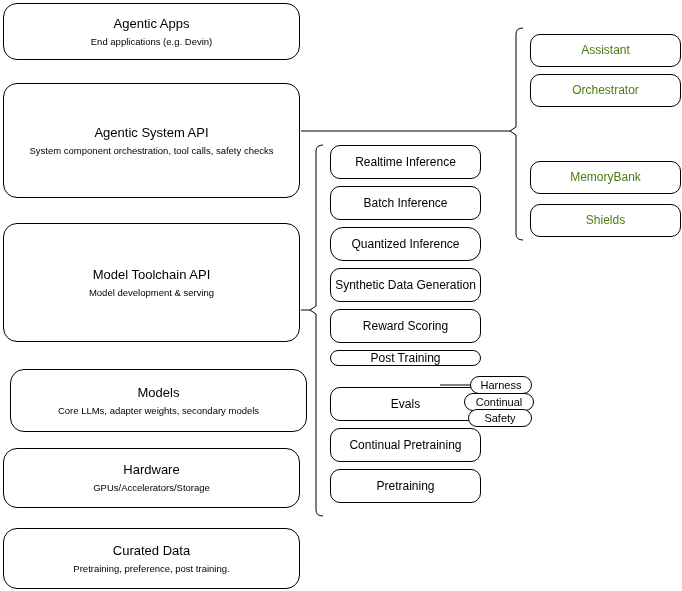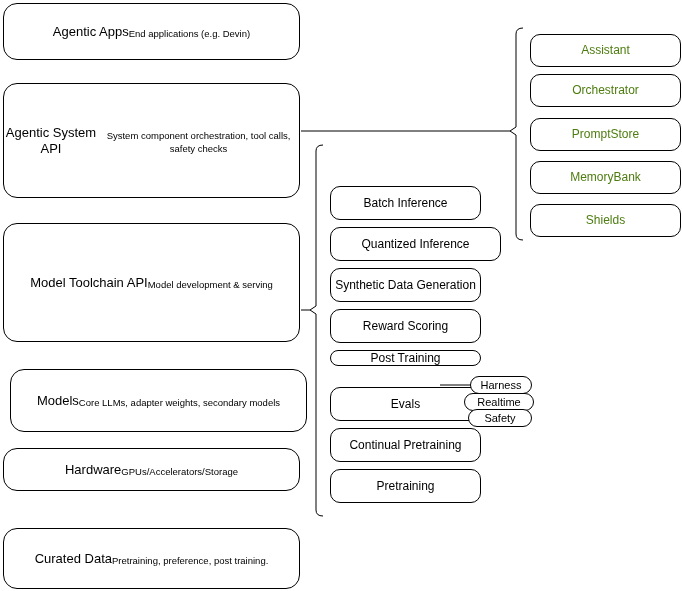--- a/index.html
+++ b/index.html
@@ -15,20 +15,21 @@
     font-family: "Liberation Sans", sans-serif;
     overflow: hidden;
   }
   .node {
     position: absolute;
     box-sizing: border-box;
     background: #ffffff;
     border: 1px solid #000000;
     border-radius: 12px;
     display: flex;
+    flex-direction: column;
     align-items: center;
     justify-content: center;
     text-align: center;
   }
   .layer {
     border-radius: 14px;
   }
   .layer .title {
     font-size: 13px;
     color: #000000;
@@ -115,36 +116,39 @@
   <div class="node layer" style="left:3px; top:223px; width:297px; height:119px;align-items:center;">
     <div class="title">Model Toolchain API</div>
     <div class="subtitle">Model development &amp; serving</div>
   </div>
 
   <div class="node layer" style="left:10px; top:369px; width:297px; height:63px;">
     <div class="title">Models</div>
     <div class="subtitle">Core LLMs, adapter weights, secondary models</div>
   </div>
 
-  <div class="node layer" style="left:3px; top:448px; width:297px; height:43px;">
+  <div class="node layer" style="left:3px; top:448px; width:297px; height:60px;">
     <div class="title">Hardware</div>
     <div class="subtitle">GPUs/Accelerators/Storage</div>
   </div>
 
   <div class="node layer" style="left:3px; top:528px; width:297px; height:61px;">
     <div class="title">Curated Data</div>
     <div class="subtitle">Pretraining, preference, post training.</div>
   </div>
 
+  <div class="node capability" style="left:330px; top:145px; width:151px; height:34px;">
+    <div class="title">Realtime Inference</div>
+  </div>
 
   <div class="node capability" style="left:330px; top:186px; width:151px; height:34px;">
     <div class="title">Batch Inference</div>
   </div>
 
-  <div class="node capability" style="left:330px; top:227px; width:171px; height:34px;">
+  <div class="node capability" style="left:330px; top:227px; width:151px; height:34px;border-radius:13px;">
     <div class="title">Quantized Inference</div>
   </div>
 
   <div class="node capability" style="left:330px; top:268px; width:151px; height:34px;">
     <div class="title">Synthetic Data Generation</div>
   </div>
 
   <div class="node capability" style="left:330px; top:309px; width:151px; height:34px;">
     <div class="title">Reward Scoring</div>
   </div>
@@ -160,35 +164,32 @@
   <div class="node capability" style="left:330px; top:428px; width:151px; height:34px;">
     <div class="title">Continual Pretraining</div>
   </div>
 
   <div class="node capability" style="left:330px; top:469px; width:151px; height:34px;">
     <div class="title">Pretraining</div>
   </div>
 
   <div class="pill" style="left:470px; top:376px; width:62px; height:18px;">Harness</div>
 
-  <div class="pill" style="left:464px; top:393px; width:70px; height:18px;">Realtime</div>
+  <div class="pill" style="left:464px; top:393px; width:70px; height:18px;">Continual</div>
 
   <div class="pill" style="left:468px; top:409px; width:64px; height:18px;">Safety</div>
 
   <div class="node component" style="left:530px; top:34px; width:151px; height:33px;">
     <div class="title">Assistant</div>
   </div>
 
   <div class="node component" style="left:530px; top:74px; width:151px; height:33px;">
     <div class="title">Orchestrator</div>
   </div>
 
-  <div class="node component" style="left:530px; top:118px; width:151px; height:33px;">
-    <div class="title">PromptStore</div>
-  </div>
 
   <div class="node component" style="left:530px; top:161px; width:151px; height:33px;">
     <div class="title">MemoryBank</div>
   </div>
 
   <div class="node component" style="left:530px; top:204px; width:151px; height:33px;">
     <div class="title">Shields</div>
   </div>
 
 </div>

